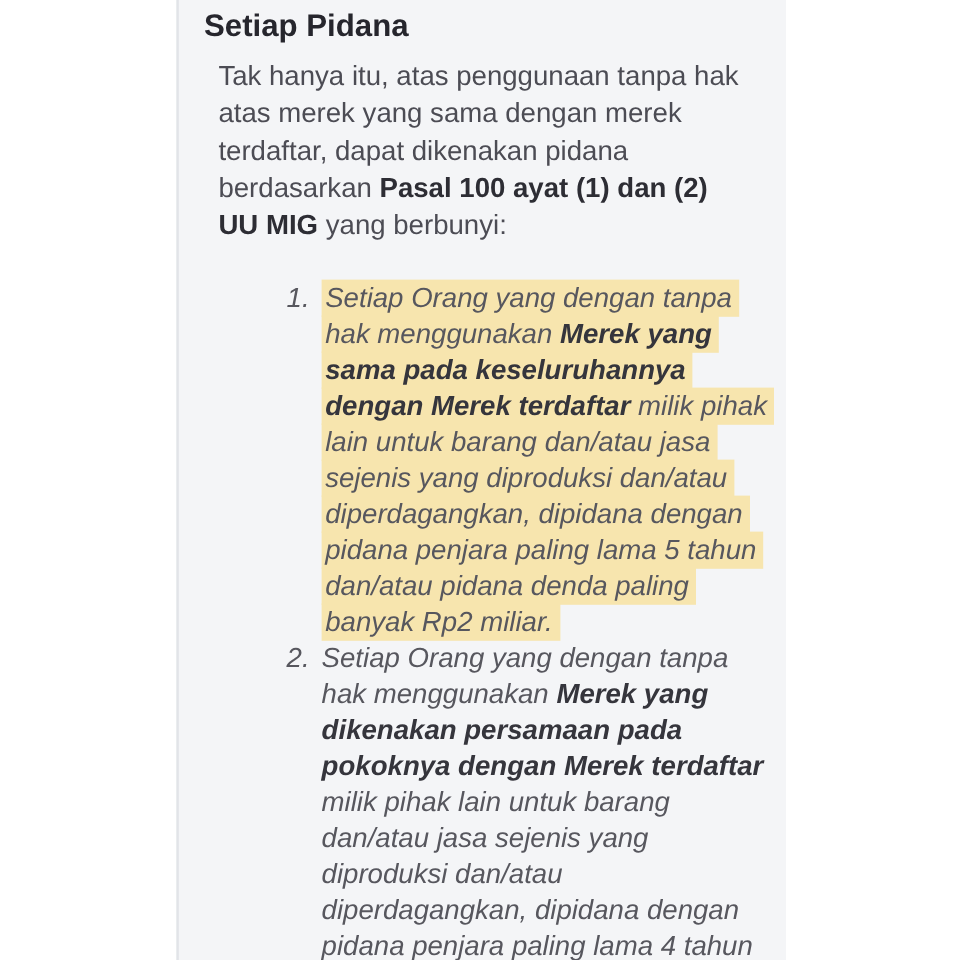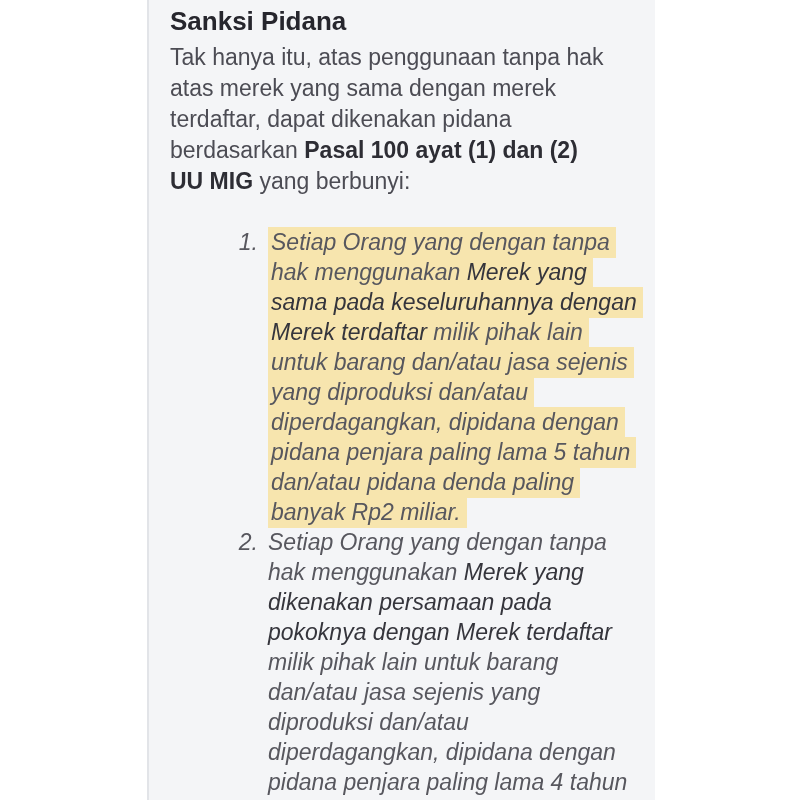--- a/index.html
+++ b/index.html
@@ -32,21 +32,21 @@
     overflow:hidden;
   }
   .section-heading{
     margin:0 0 6px 0;
     font-size:26px;
     line-height:30px;
     font-weight:700;
     color:var(--heading-color);
   }
   .intro-paragraph{
-    margin:0;
+    margin:12px;
     max-width:447px;
     font-size:23px;
     line-height:31px;
     color:var(--body-color);
   }
   .intro-paragraph .seg-bold{
     font-weight:700;
     color:var(--body-bold-color);
   }
   .sanction-list{
@@ -65,35 +65,35 @@
   }
   .item-number{
     flex:0 0 88px;
     text-align:right;
   }
   .item-text{
     flex:1;
     max-width:375px;
   }
   .item-text .seg-bold{
-    font-weight:400;
+    font-weight:700;
     color:var(--quote-bold-color);
   }
   .hl{
     background:var(--highlight);
     padding:2px 6px 3px 3px;
     -webkit-box-decoration-break:clone;
     box-decoration-break:clone;
   }
 </style>
 </head>
 <body>
 
 <div class="content-panel">
-  <h1 class="section-heading">Sanksi Pidana</h1>
+  <h1 class="section-heading">Setiap Pidana</h1>
 
   <p class="intro-paragraph"><span>Tak hanya itu, atas penggunaan tanpa hak atas merek yang sama dengan merek terdaftar, dapat dikenakan pidana berdasarkan </span><span class="seg-bold">Pasal 100 ayat (1) dan (2) UU MIG</span><span> yang berbunyi:</span></p>
 
   <ol class="sanction-list">
     <li class="sanction-item">
       <span class="item-number">1.</span>
       <span class="item-text"><span class="hl"><span>Setiap Orang yang dengan tanpa hak menggunakan </span><span class="seg-bold">Merek yang sama pada keseluruhannya dengan Merek terdaftar</span><span> milik pihak lain untuk barang dan/atau jasa sejenis yang diproduksi dan/atau diperdagangkan, dipidana dengan pidana penjara paling lama 5 tahun dan/atau pidana denda paling banyak Rp2 miliar.</span></span></span>
     </li>
     <li class="sanction-item">
       <span class="item-number">2.</span>

